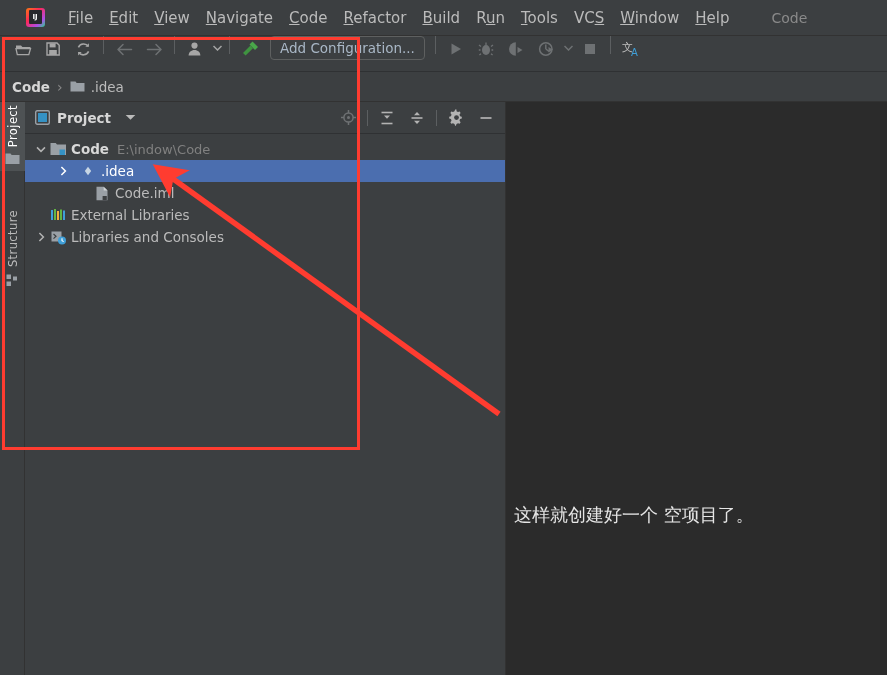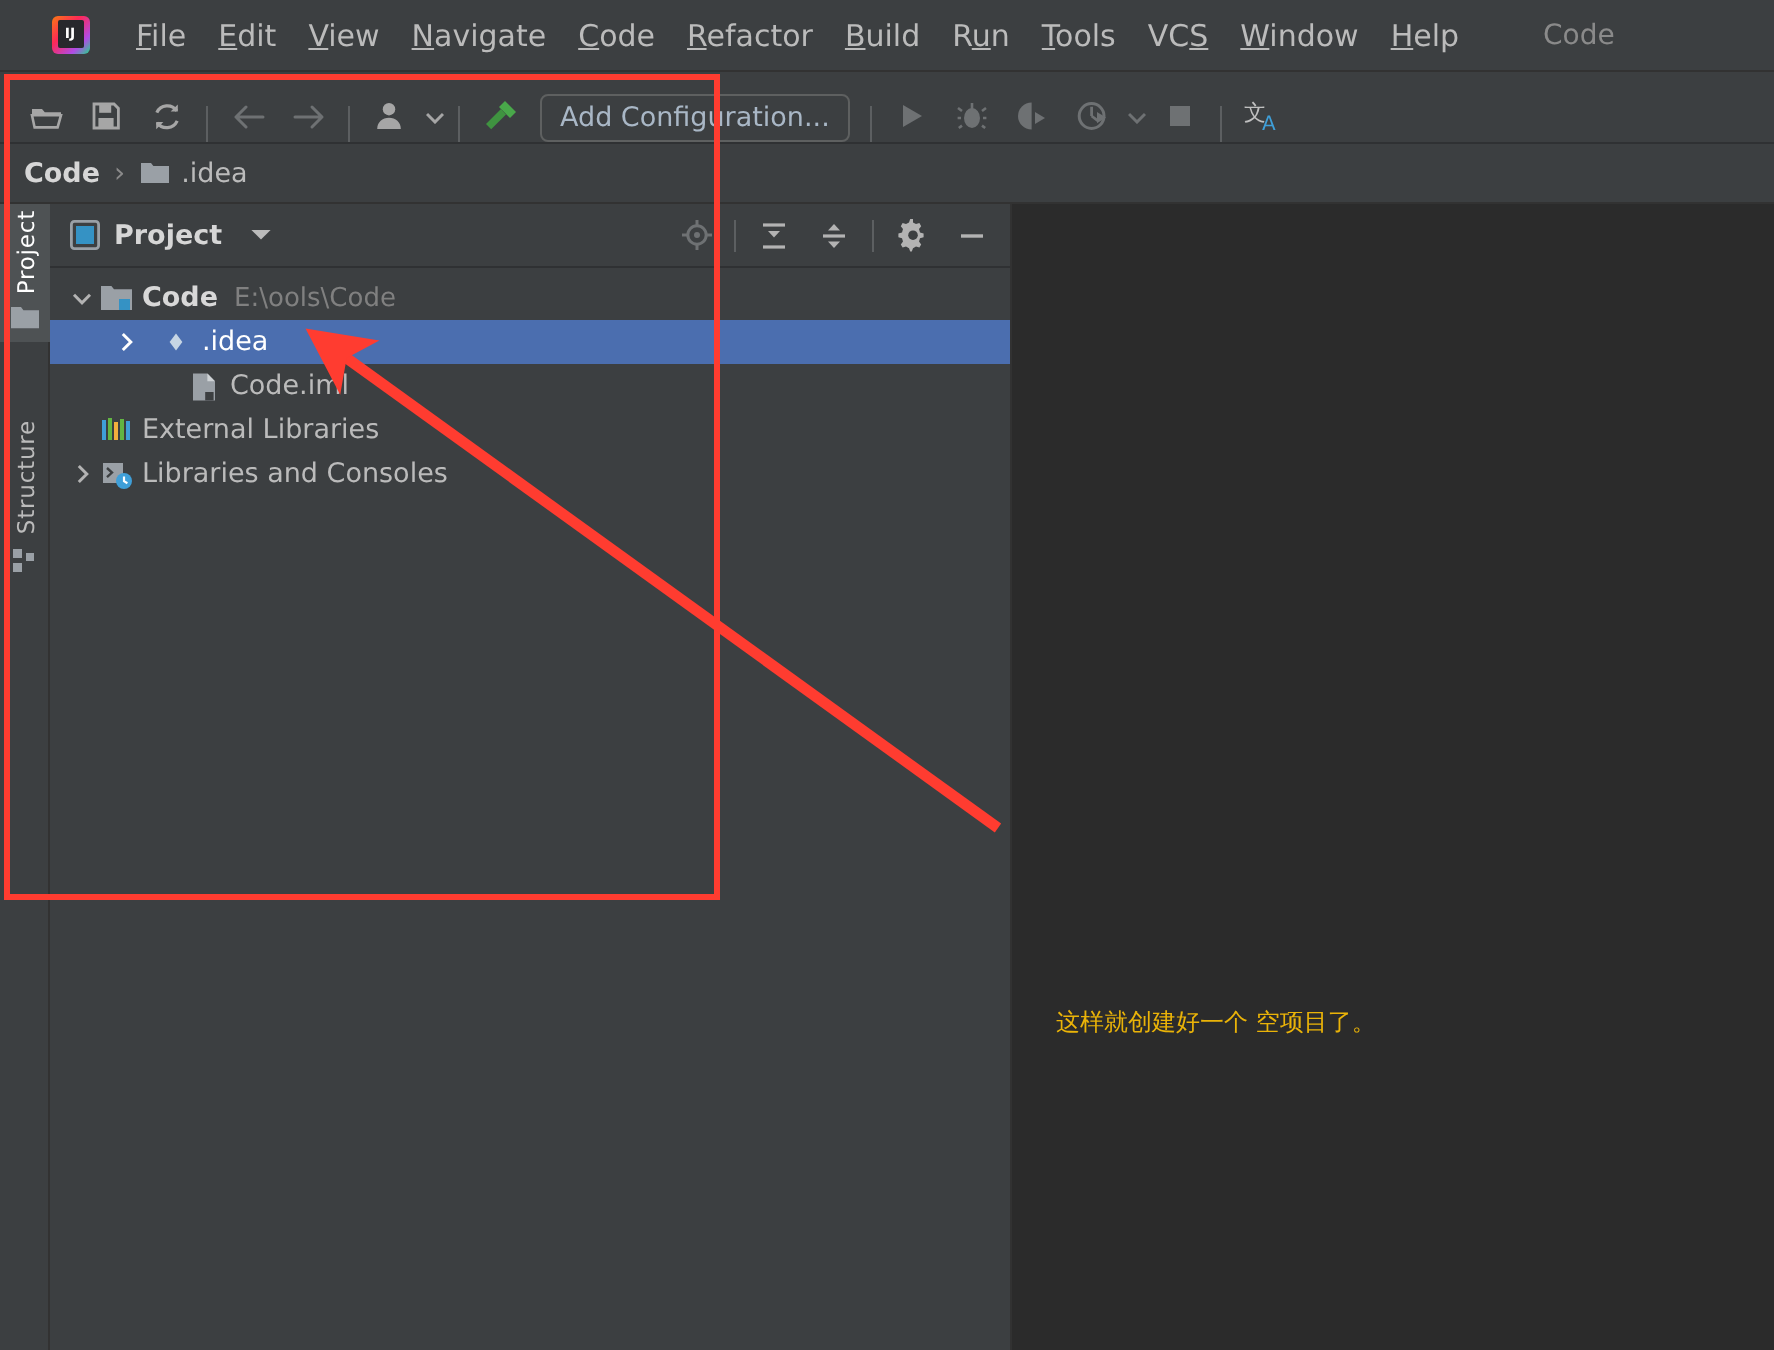--- a/index.html
+++ b/index.html
@@ -39,21 +39,21 @@
     white-space: nowrap;
   }
   .menu-item .mn { text-decoration: underline; }
   .win-title {
     color: #8a8a8a; font-size: 14px; margin-left: 34px; white-space: nowrap;
   }
 
   
   .toolbar {
     position: absolute; left: 0; top: 36px; width: 887px; height: 36px;
-    background: #3c3f41; display: flex; align-items: flex-end;
+    background: #3c3f41; display: flex; align-items: flex-start;
     border-bottom: 1px solid #2f3133;
   }
   .tb-btn {
     width: 26px; height: 26px; display: flex; align-items: center;
     justify-content: center; margin: 0 2px; border-radius: 3px;
   }
   .tb-sep { width: 1px; height: 18px; background: #5c5f61; margin: 0 5px; }
   .tb-first { margin-left: 10px; }
   .addconf {
     height: 24px; min-width: 155px; border: 1px solid #5e6060; border-radius: 4px;
@@ -133,22 +133,22 @@
   .hint {
     color: #9a9a9a; font-size: 19px; height: 48px; line-height: 48px;
     padding-left: 303px; white-space: nowrap;
   }
   .watermark {
     position: absolute; left: 137px; top: 543px;
     color: #c8c8c8; font-size: 15.5px; white-space: nowrap;
     font-family: "Liberation Sans", sans-serif;
   }
   .cn-note {
-    position: absolute; left: 22px; top: 401px;
-    color: #eab308; font-size: 12px; white-space: nowrap;
+    position: absolute; left: 8px; top: 401px;
+    color: #e5e5e5; font-size: 18px; white-space: nowrap;
     font-family: "DejaVu Sans", sans-serif;
   }
 
   
   .anno-rect {
     position: absolute; left: 2px; top: 37px; width: 358px; height: 413px;
     border: 3px solid #ff3c30; pointer-events: none;
   }
   .anno-svg { position: absolute; left: 0; top: 0; width: 887px; height: 675px; pointer-events: none; }
 
@@ -385,21 +385,21 @@
               <path d="M1 1.4 5 5.4 9 1.4" fill="none" stroke="#b3b3b3" stroke-width="1.5"></path>
             </svg>
         </span>
         <span class="ticon">
           <svg width="17" height="14" viewBox="0 0 17 14">
             <path d="M0.5 1h5.2l1.3 1.6h9V13H0.5z" fill="#9aa0a6"></path>
             <rect x="9.5" y="7.5" width="5.5" height="5.5" fill="#3592c4"></rect>
           </svg>
         </span>
         <span class="tlabel-bold">Code</span>
-        <span class="tpath">E:\ools\Code</span>
+        <span class="tpath">E:\indow\Code</span>
       </div>
 
       <div class="trow sel indent1">
         <span class="arrow">
           <svg width="7" height="10" viewBox="0 0 7 10">
               <path d="M1.4 1 5.4 5 1.4 9" fill="none" stroke="#ffffff" stroke-width="1.5"></path>
             </svg>
         </span>
         <span class="ticon" style="margin-left:8px">
           <svg width="10" height="10" viewBox="0 0 10 10">

